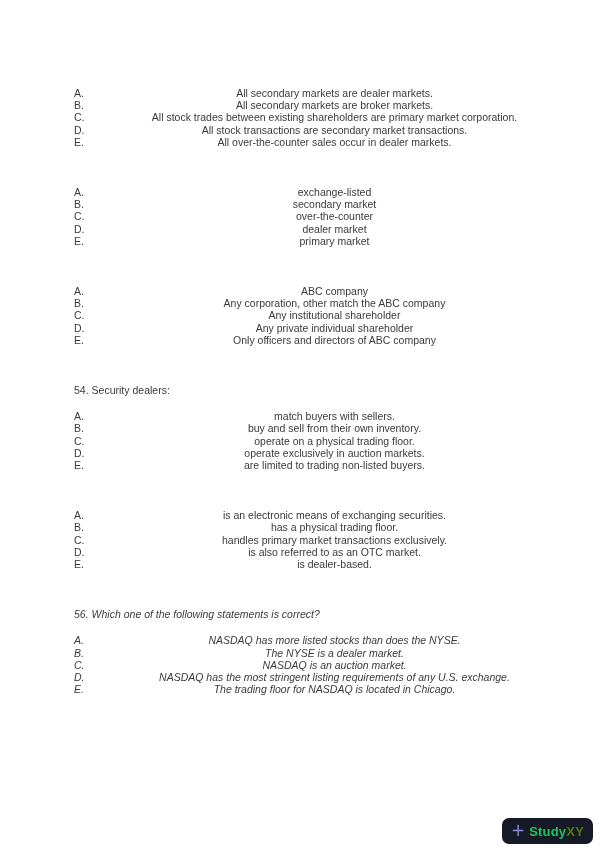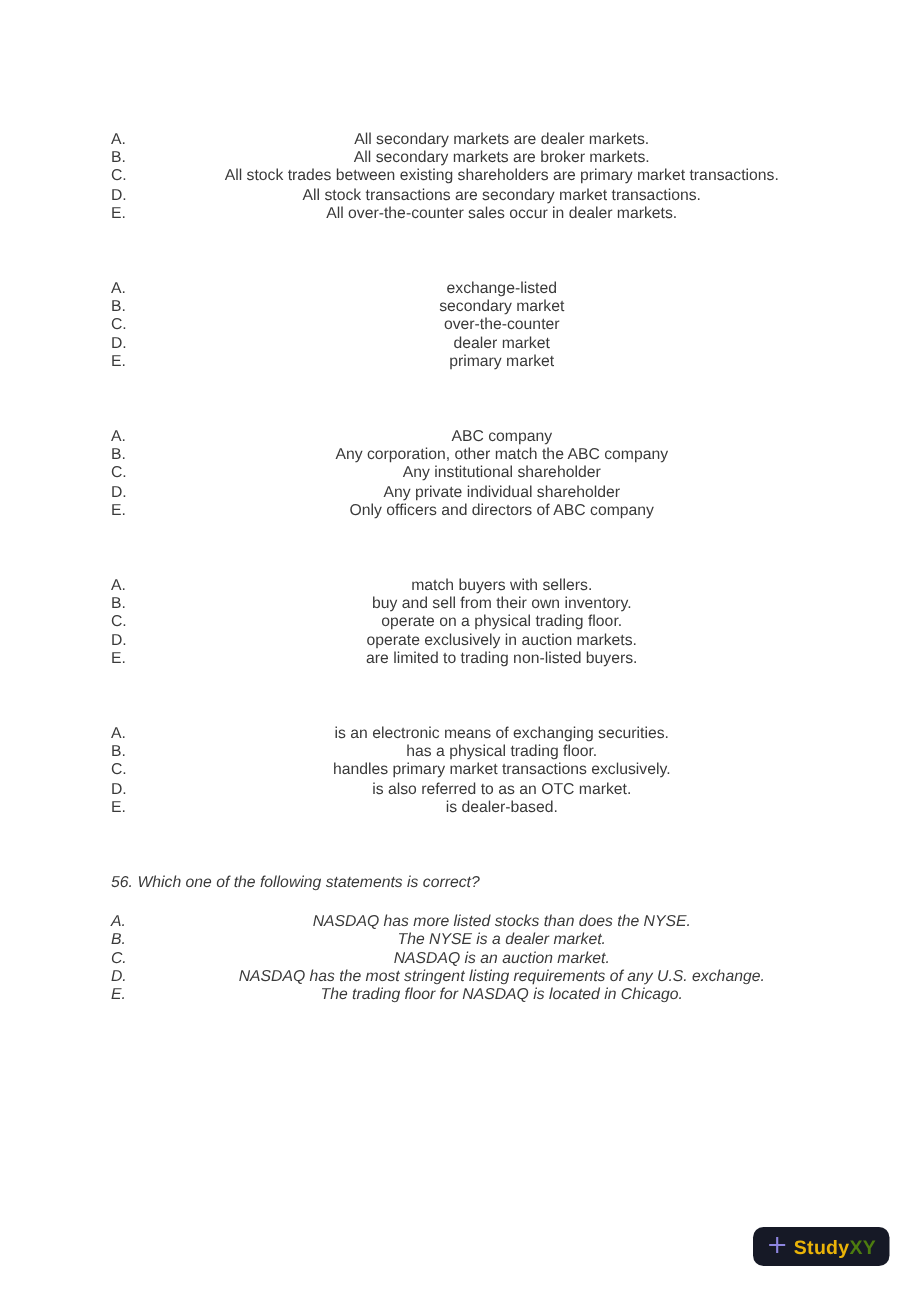--- a/index.html
+++ b/index.html
@@ -64,21 +64,21 @@
       <div class="opt">
         <span class="letter">A.</span>
         <span class="otext">All secondary markets are dealer markets.</span>
       </div>
       <div class="opt">
         <span class="letter">B.</span>
         <span class="otext">All secondary markets are broker markets.</span>
       </div>
       <div class="opt">
         <span class="letter">C.</span>
-        <span class="otext">All stock trades between existing shareholders are primary market transactions.</span>
+        <span class="otext">All stock trades between existing shareholders are primary market corporation.</span>
       </div>
       <div class="opt">
         <span class="letter">D.</span>
         <span class="otext">All stock transactions are secondary market transactions.</span>
       </div>
       <div class="opt">
         <span class="letter">E.</span>
         <span class="otext">All over-the-counter sales occur in dealer markets.</span>
       </div>
     </div>
@@ -128,20 +128,23 @@
         <span class="otext">Any private individual shareholder</span>
       </div>
       <div class="opt">
         <span class="letter">E.</span>
         <span class="otext">Only officers and directors of ABC company</span>
       </div>
     </div>
   </section>
 
   <section class="block">
+    <div class="qline">
+      <span class="qnum">54.</span><span>Security dealers:</span>
+    </div>
     <div class="opts">
       <div class="opt">
         <span class="letter">A.</span>
         <span class="otext">match buyers with sellers.</span>
       </div>
       <div class="opt">
         <span class="letter">B.</span>
         <span class="otext">buy and sell from their own inventory.</span>
       </div>
       <div class="opt">
@@ -209,14 +212,14 @@
         <span class="letter">E.</span>
         <span class="otext">The trading floor for NASDAQ is located in Chicago.</span>
       </div>
     </div>
   </section>
 
 </div>
 
 <div class="logo-badge" style="background: rgb(22, 25, 38);">
   <span class="plus-icon" style="color: rgb(141, 133, 224);">+</span>
-  <span class="logo-text"><span style="color: #eab308;">Study</span><span id="logo-suffix" style="color: #4d7c0f;">XY</span></span>
+  <span class="logo-text"><span style="color: #22c55e;">Study</span><span id="logo-suffix" style="color: #4d7c0f;">XY</span></span>
 </div>
 
 </body></html>

